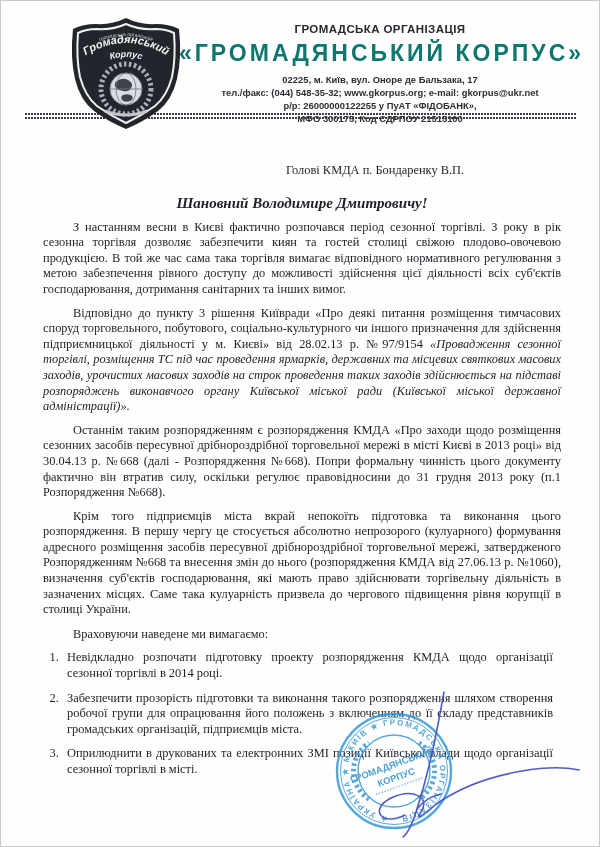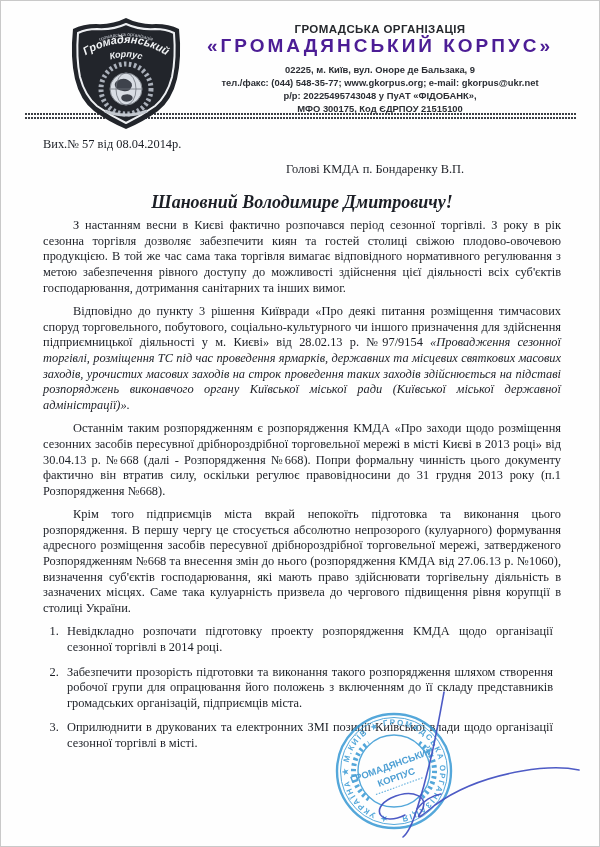--- a/index.html
+++ b/index.html
@@ -11,39 +11,39 @@
     color:#1c1f26;
   }
   
   .emblem{position:absolute;left:64px;top:14px;width:122px;height:118px;z-index:2;}
   .lh-text{
     position:absolute;left:178px;top:22px;width:402px;text-align:center;
     font-family:"Liberation Sans","DejaVu Sans",sans-serif;
   }
   .lh-orgtype{font-size:11.5px;font-weight:bold;color:#25282d;letter-spacing:.4px;}
   .lh-orgname{
-    font-size:19px;font-weight:bold;color:#4c1d95;
+    margin-top:5px;font-size:23px;font-weight:bold;color:#0f766e;
     letter-spacing:3px;white-space:nowrap;
   }
   .lh-info{margin-top:6px;font-size:9.4px;font-weight:bold;color:#2b2e34;line-height:13px;}
   .divider{position:absolute;left:24px;right:22px;top:112px;z-index:1;}
   .divider .dash{
     height:2px;
     background:repeating-linear-gradient(90deg,#3b3e44 0 2px,rgba(0,0,0,0) 2px 3px);
   }
   .divider .dash + .dash{margin-top:2px;}
   
   .body-wrap{
     position:absolute;left:0;top:133px;width:600px;
     padding:0 40px 0 42px;box-sizing:border-box;
     font-size:12.4px;line-height:15.6px;
   }
   .ref-line{margin:3px 0 0 0;}
-  .recipient{margin:6px 0 0 243px;line-height:21px;}
-  .salutation{margin-top:15px;text-align:center;font-weight:bold;font-style:italic;font-size:18px;}
+  .recipient{margin:26px 0 0 243px;line-height:21px;}
+  .salutation{margin-top:15px;text-align:center;font-weight:bold;font-style:italic;font-size:15px;}
   p.para{margin:8px 0 0 0;text-indent:30px;text-align:justify;}
   .italic-seg{font-style:italic;margin-top:40px;}
   .demands-intro{margin:9px 0 0 0;text-indent:30px;}
   ol.demands{margin:8px 0 0 0;padding-left:19px;}
   ol.demands li{margin:0 8px 9px 0;padding-left:5px;text-align:justify;}
   
   .stamp-sig{position:absolute;left:316px;top:690px;width:276px;height:154px;z-index:3;pointer-events:none;}
 </style>
 </head>
 <body>
@@ -81,47 +81,47 @@
              M58 80 q6 -2 9 1 q2 3 -2 5 q-5 2 -8 -1 q-2 -3 1 -5 Z" fill="#3e434c"></path>
     <path d="M61 58 a10 16 0 0 0 0 32 M61 58 a10 16 0 0 1 0 32 M45 74 h32" fill="none" stroke="#6f747c" stroke-width=".8"></path>
 
     <path d="M40 96 Q61 104 82 96" fill="none" stroke="#c3c8cf" stroke-width="3"></path>
   </svg>
 
   <div class="lh-text">
     <div class="lh-orgtype">ГРОМАДСЬКА ОРГАНІЗАЦІЯ</div>
     <div class="lh-orgname">«ГРОМАДЯНСЬКИЙ КОРПУС»</div>
     <div class="lh-info">
-      <div>02225, м. Київ, вул. Оноре де Бальзака, 9</div>
-      <div>тел./факс: (044) 548-35-77; www.gkorpus.org; e-mail: gkorpus@ukr.net</div>
-      <div>р/р: 20225495743048 у ПуАТ «ФІДОБАНК»,</div>
+      <div>02225, м. Київ, вул. Оноре де Бальзака, 17</div>
+      <div>тел./факс: (044) 548-35-32; www.gkorpus.org; e-mail: gkorpus@ukr.net</div>
+      <div>р/р: 26000000122255 у ПуАТ «ФІДОБАНК»,</div>
       <div>МФО 300175, Код ЄДРПОУ 21515100</div>
     </div>
   </div>
 
   <div class="divider">
     <div class="dash"></div>
     <div class="dash"></div>
   </div>
 
   <div class="body-wrap">
 
-    <div class="ref-line">Вих.№ 57 від 08.04.2014р.</div>
 
     <div class="recipient">
       <div>Голові КМДА п. Бондаренку В.П.</div>
     </div>
 
     <div class="salutation">Шановний Володимире Дмитровичу!</div>
 
     <p class="para">З настанням весни в Києві фактично розпочався період сезонної торгівлі. З року в рік сезонна торгівля дозволяє забезпечити киян та гостей столиці свіжою плодово-овочевою продукцією. В той же час сама така торгівля вимагає відповідного нормативного регулювання з метою забезпечення рівного доступу до можливості здійснення цієї діяльності всіх суб'єктів господарювання, дотримання санітарних та інших вимог.</p>
     <p class="para"><span>Відповідно до пункту 3 рішення Київради «Про деякі питання розміщення тимчасових споруд торговельного, побутового, соціально-культурного чи іншого призначення для здійснення підприємницької діяльності у м. Києві» від 28.02.13 р. №97/9154 </span><span class="italic-seg">«Провадження сезонної торгівлі, розміщення ТС під час проведення ярмарків, державних та місцевих святкових масових заходів, урочистих масових заходів на строк проведення таких заходів здійснюється на підставі розпоряджень виконавчого органу Київської міської ради (Київської міської державної адміністрації)».</span></p>
     <p class="para">Останнім таким розпорядженням є розпорядження КМДА «Про заходи щодо розміщення сезонних засобів пересувної дрібнороздрібної торговельної мережі в місті Києві в 2013 році» від 30.04.13 р. №668 (далі - Розпорядження №668). Попри формальну чинність цього документу фактично він втратив силу, оскільки регулює правовідносини до 31 грудня 2013 року (п.1 Розпорядження №668).</p>
     <p class="para">Крім того підприємців міста вкрай непокоїть підготовка та виконання цього розпорядження. В першу чергу це стосується абсолютно непрозорого (кулуарного) формування адресного розміщення засобів пересувної дрібнороздрібної торговельної мережі, затвердженого Розпорядженням №668 та внесення змін до нього (розпорядження КМДА від 27.06.13 р. №1060), визначення суб'єктів господарювання, які мають право здійснювати торгівельну діяльність в зазначених місцях. Саме така кулуарність призвела до чергового підвищення рівня корупції в столиці України.</p>
 
+    <p class="demands-intro">Враховуючи наведене ми вимагаємо:</p>
 
     <ol class="demands">
       <li>Невідкладно розпочати підготовку проекту розпорядження КМДА щодо організації сезонної торгівлі в 2014 році.</li>
       <li>Забезпечити прозорість підготовки та виконання такого розпорядження шляхом створення робочої групи для опрацювання його положень з включенням до її складу представників громадських організацій, підприємців міста.</li>
       <li>Оприлюднити в друкованих та електронних ЗМІ позиції Київської влади щодо організації сезонної торгівлі в місті.</li>
     </ol>
 
   </div>
 
   <svg class="stamp-sig" viewBox="0 0 276 154" xmlns="http://www.w3.org/2000/svg">

